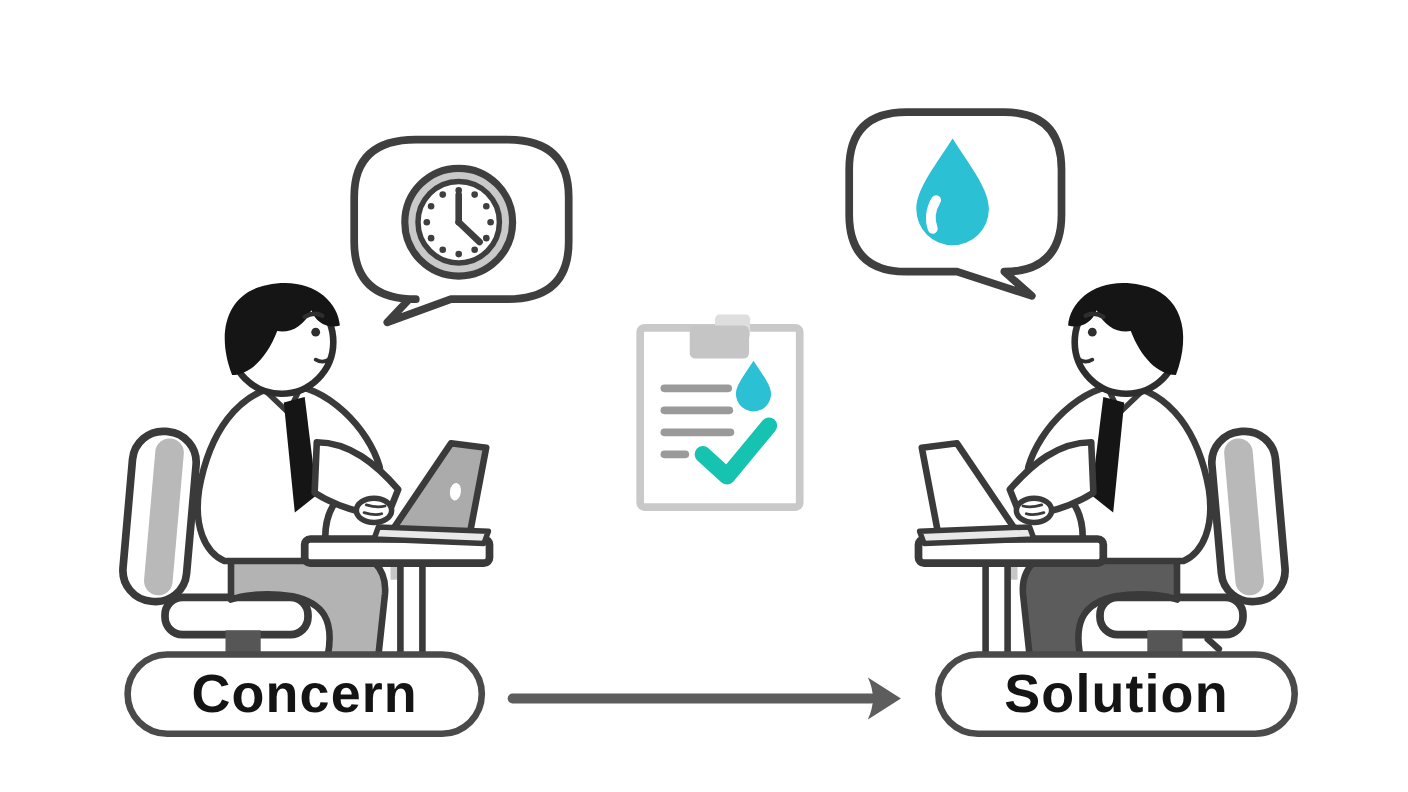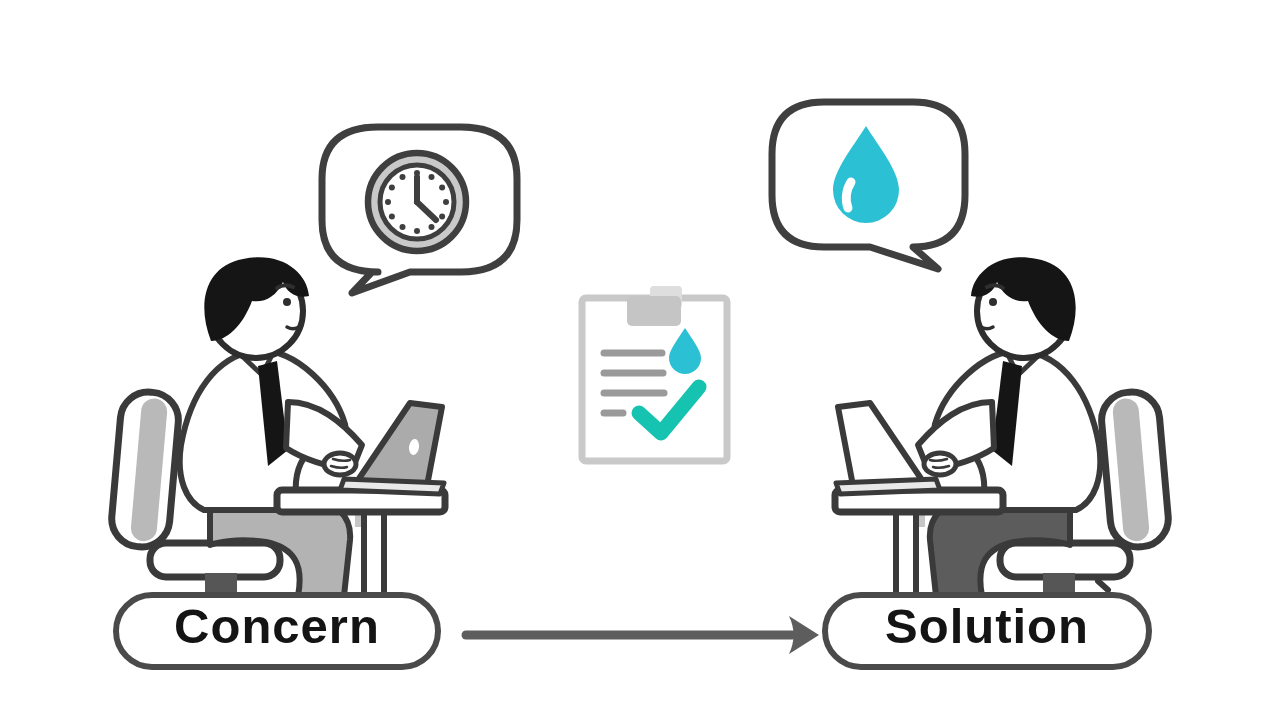--- a/index.html
+++ b/index.html
@@ -10,30 +10,30 @@
     overflow:hidden;
     font-family:"Liberation Sans", sans-serif;
   }
   .scene-svg{position:absolute;left:0;top:0;width:1280px;height:720px;}
   .label-pill{
     position:absolute;
     box-sizing:border-box;
     background:#ffffff;
     border:6px solid #4a4a4a;
     border-radius:40px;
-    display:flex;justify-content:center;
+    display:flex;align-items:center;justify-content:center;
   }
   .label-pill span{
     font-weight:700;
     font-size:49px;
     letter-spacing:1px;
     color:#141414;
   }
   .pill-concern{left:113px;top:592px;width:328px;height:78px;}
-  .pill-solution{left:822px;top:592px;width:330px;height:78px;}
+  .pill-solution{left:850px;top:592px;width:330px;height:78px;}
 </style>
 </head>
 <body>
 
 <div class="stage">
 
   <svg class="scene-svg" viewBox="0 0 1280 720">
     <defs>
 
       <g id="workstation">

